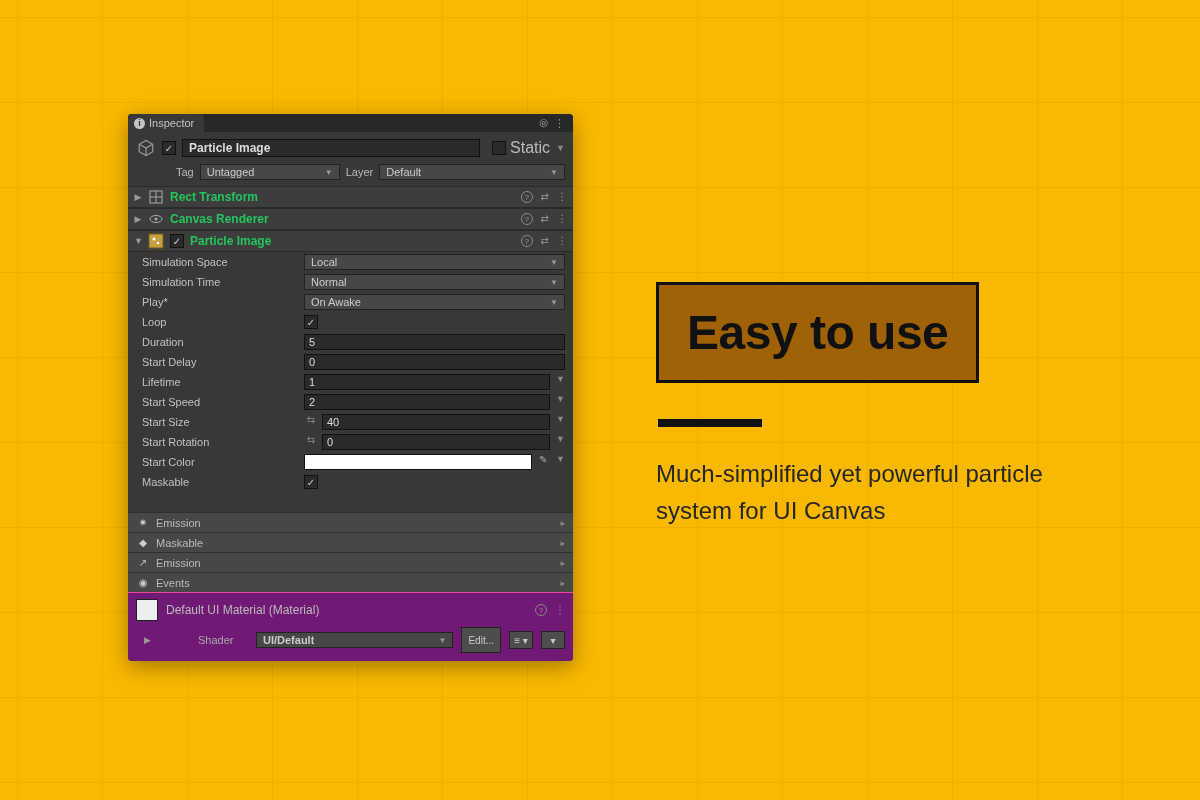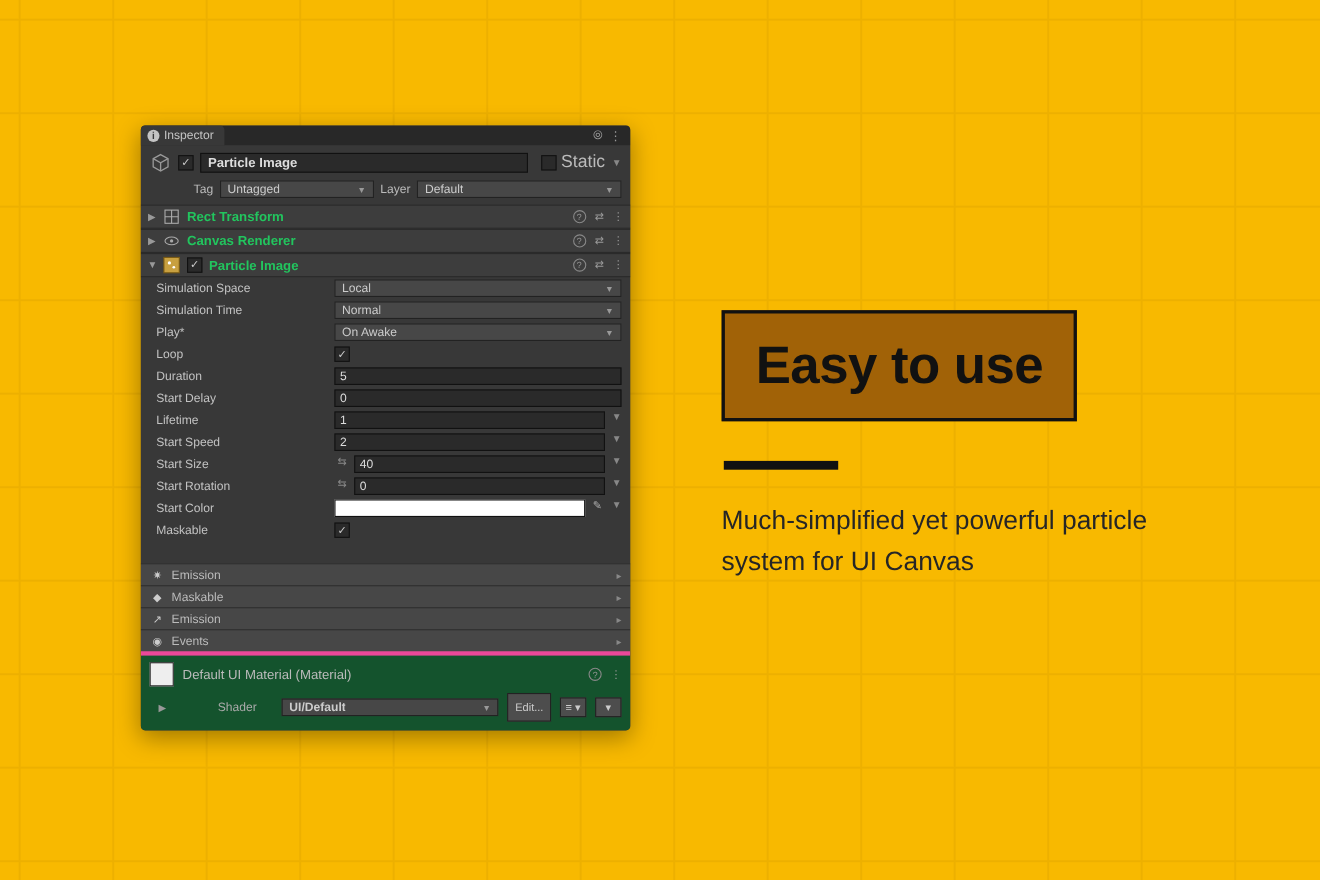--- a/index.html
+++ b/index.html
@@ -123,21 +123,21 @@
 .eyedrop { color: #aaa; font-size: 10px; width: 14px; text-align:center;}
 .module-strip {
   display: flex; align-items: center; gap: 6px;
   padding: 2px 8px; height: 20px;
   background: #474747; border-top: 1px solid #2f2f2f;
   font-size: 11px; color: #bbb;
 }
 .module-strip .m-icon { color: #ccc; font-size: 10px; width: 14px; text-align: center; }
 .module-strip .m-expand { margin-left: auto; color: #888; font-size: 9px; }
 .material {
-  background: #14532d; border-top: 4px solid #ec4899;
+  background: #701a75; border-top: 1px solid #ec4899;
 }
 .mat-header {
   display: flex; align-items: center; gap: 8px; padding: 6px 8px;
 }
 .mat-swatch { width: 22px; height: 22px; background: #eee; border: 1px solid #222; }
 .mat-title { color: #bbb; font-size: 12px; flex: 1; }
 .mat-right { display: flex; gap: 8px; color: #999; font-size: 10px; }
 .mat-shader {
   display: flex; align-items: center; gap: 8px; padding: 0 8px 8px 16px;
 }

